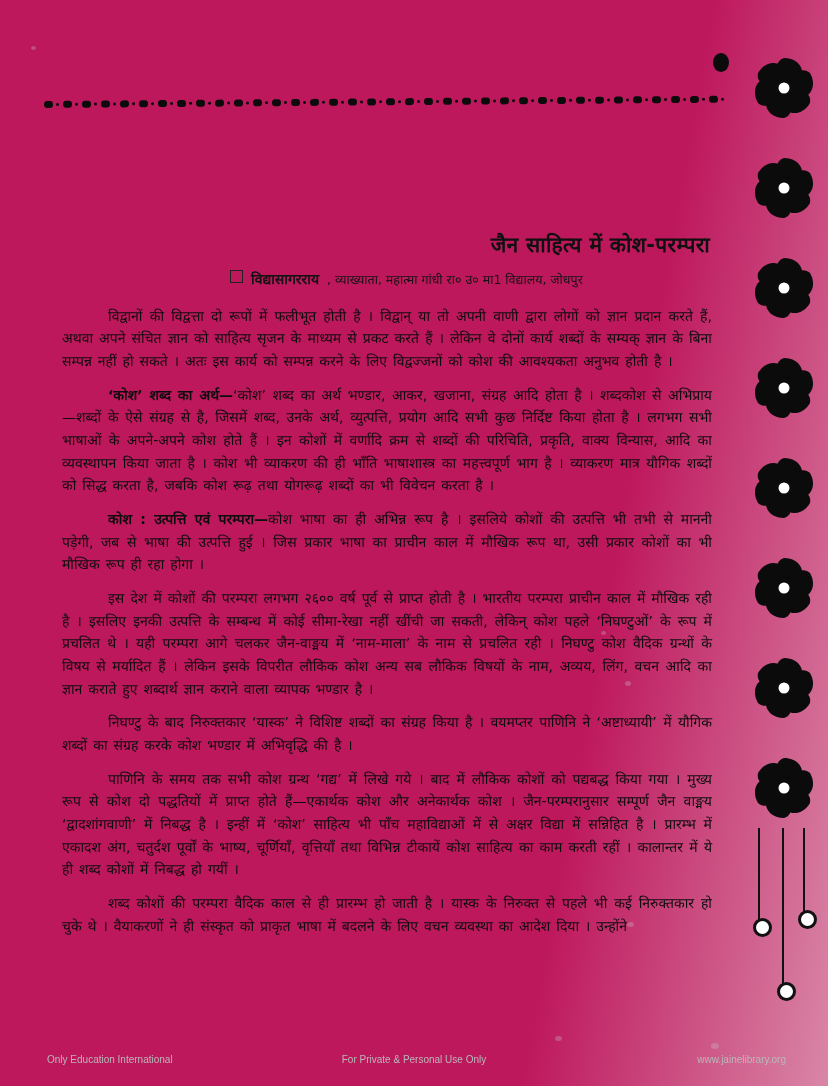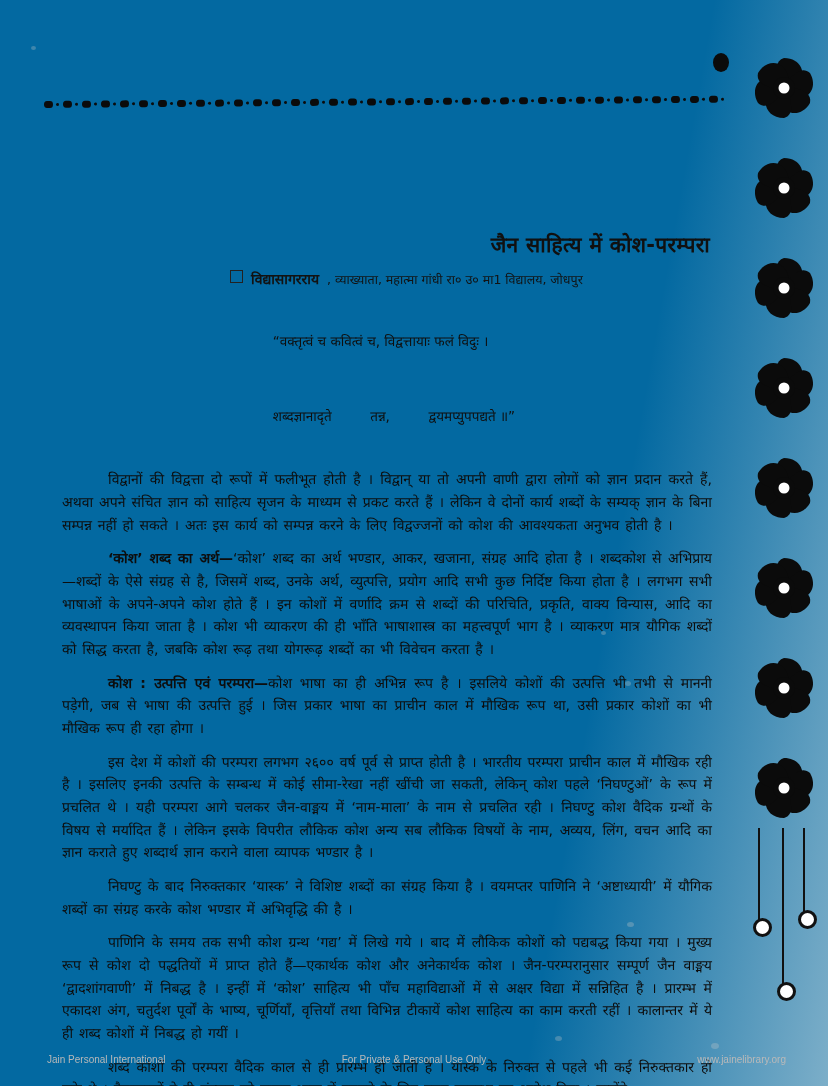--- a/index.html
+++ b/index.html
@@ -9,21 +9,21 @@
     background: #ffffff;
   }
   body {
     font-family: "DejaVu Sans", sans-serif;
   }
 
   #page {
     position: relative;
     width: 828px;
     height: 1086px;
-    background: #0369a1;
+    background: #be185d;
     overflow: hidden;
   }
 
   
   .scanblot {
     position: absolute;
     border-radius: 50%;
     background: #c9c9c9;
     opacity: .30;
     pointer-events: none;
@@ -395,36 +395,31 @@
   <div id="article">
 
     <h1 class="article-title">जैन साहित्य में कोश-परम्परा</h1>
 
     <div class="byline">
       <span class="byline-box"></span>
       <span class="byline-name">विद्यासागरराय</span>
         <span class="byline-rest">, व्याख्याता, महात्मा गांधी रा० उ० मा1 विद्यालय, जोधपुर</span>
     </div>
 
-    <div class="verse">
-      <span>“वक्तृत्वं च कवित्वं च, विद्वत्तायाः फलं विदुः ।</span>
-      <br>
-      <span>शब्दज्ञानादृते         तन्न,         द्वयमप्युपपद्यते ॥”</span>
-    </div>
 
     <div id="paragraphs">
         <p class="para"><span>विद्वानों की विद्वत्ता दो रूपों में फलीभूत होती है । विद्वान् या तो अपनी वाणी द्वारा लोगों को ज्ञान प्रदान करते हैं, अथवा अपने संचित ज्ञान को साहित्य सृजन के माध्यम से प्रकट करते हैं । लेकिन वे दोनों कार्य शब्दों के सम्यक् ज्ञान के बिना सम्पन्न नहीं हो सकते । अतः इस कार्य को सम्पन्न करने के लिए विद्वज्जनों को कोश की आवश्यकता अनुभव होती है ।</span></p>
         <p class="para"><span class="lead">‘कोश’ शब्द का अर्थ—</span><span>‘कोश’ शब्द का अर्थ भण्डार, आकर, खजाना, संग्रह आदि होता है । शब्दकोश से अभिप्राय—शब्दों के ऐसे संग्रह से है, जिसमें शब्द, उनके अर्थ, व्युत्पत्ति, प्रयोग आदि सभी कुछ निर्दिष्ट किया होता है । लगभग सभी भाषाओं के अपने-अपने कोश होते हैं । इन कोशों में वर्णादि क्रम से शब्दों की परिचिति, प्रकृति, वाक्य विन्यास, आदि का व्यवस्थापन किया जाता है । कोश भी व्याकरण की ही भाँति भाषाशास्त्र का महत्त्वपूर्ण भाग है । व्याकरण मात्र यौगिक शब्दों को सिद्ध करता है, जबकि कोश रूढ़ तथा योगरूढ़ शब्दों का भी विवेचन करता है ।</span></p>
         <p class="para"><span class="lead">कोश : उत्पत्ति एवं परम्परा—</span><span>कोश भाषा का ही अभिन्न रूप है । इसलिये कोशों की उत्पत्ति भी तभी से माननी पड़ेगी, जब से भाषा की उत्पत्ति हुई । जिस प्रकार भाषा का प्राचीन काल में मौखिक रूप था, उसी प्रकार कोशों का भी मौखिक रूप ही रहा होगा ।</span></p>
         <p class="para"><span>इस देश में कोशों की परम्परा लगभग २६०० वर्ष पूर्व से प्राप्त होती है । भारतीय परम्परा प्राचीन काल में मौखिक रही है । इसलिए इनकी उत्पत्ति के सम्बन्ध में कोई सीमा-रेखा नहीं खींची जा सकती, लेकिन् कोश पहले ‘निघण्टुओं’ के रूप में प्रचलित थे । यही परम्परा आगे चलकर जैन-वाङ्मय में ‘नाम-माला’ के नाम से प्रचलित रही । निघण्टु कोश वैदिक ग्रन्थों के विषय से मर्यादित हैं । लेकिन इसके विपरीत लौकिक कोश अन्य सब लौकिक विषयों के नाम, अव्यय, लिंग, वचन आदि का ज्ञान कराते हुए शब्दार्थ ज्ञान कराने वाला व्यापक भण्डार है ।</span></p>
         <p class="para"><span>निघण्टु के बाद निरुक्तकार ‘यास्क’ ने विशिष्ट शब्दों का संग्रह किया है । वयमप्तर पाणिनि ने ‘अष्टाध्यायी’ में यौगिक शब्दों का संग्रह करके कोश भण्डार में अभिवृद्धि की है ।</span></p>
         <p class="para"><span>पाणिनि के समय तक सभी कोश ग्रन्थ ‘गद्य’ में लिखे गये । बाद में लौकिक कोशों को पद्यबद्ध किया गया । मुख्य रूप से कोश दो पद्धतियों में प्राप्त होते हैं—एकार्थक कोश और अनेकार्थक कोश । जैन-परम्परानुसार सम्पूर्ण जैन वाङ्मय ‘द्वादशांगवाणी’ में निबद्ध है । इन्हीं में ‘कोश’ साहित्य भी पाँच महाविद्याओं में से अक्षर विद्या में सन्निहित है । प्रारम्भ में एकादश अंग, चतुर्दश पूर्वों के भाष्य, चूर्णियाँ, वृत्तियाँ तथा विभिन्न टीकायें कोश साहित्य का काम करती रहीं । कालान्तर में ये ही शब्द कोशों में निबद्ध हो गयीं ।</span></p>
         <p class="para"><span>शब्द कोशों की परम्परा वैदिक काल से ही प्रारम्भ हो जाती है । यास्क के निरुक्त से पहले भी कई निरुक्तकार हो चुके थे । वैयाकरणों ने ही संस्कृत को प्राकृत भाषा में बदलने के लिए वचन व्यवस्था का आदेश दिया । उन्होंने</span></p>
       </div>
   </div>
 
   <div id="footer">
-    <span class="f-left">Jain Personal International</span>
+    <span class="f-left">Only Education International</span>
     <span class="f-mid">For Private &amp; Personal Use Only</span>
     <span class="f-right">www.jainelibrary.org</span>
   </div>
 
 </div>
 
 </body></html>

